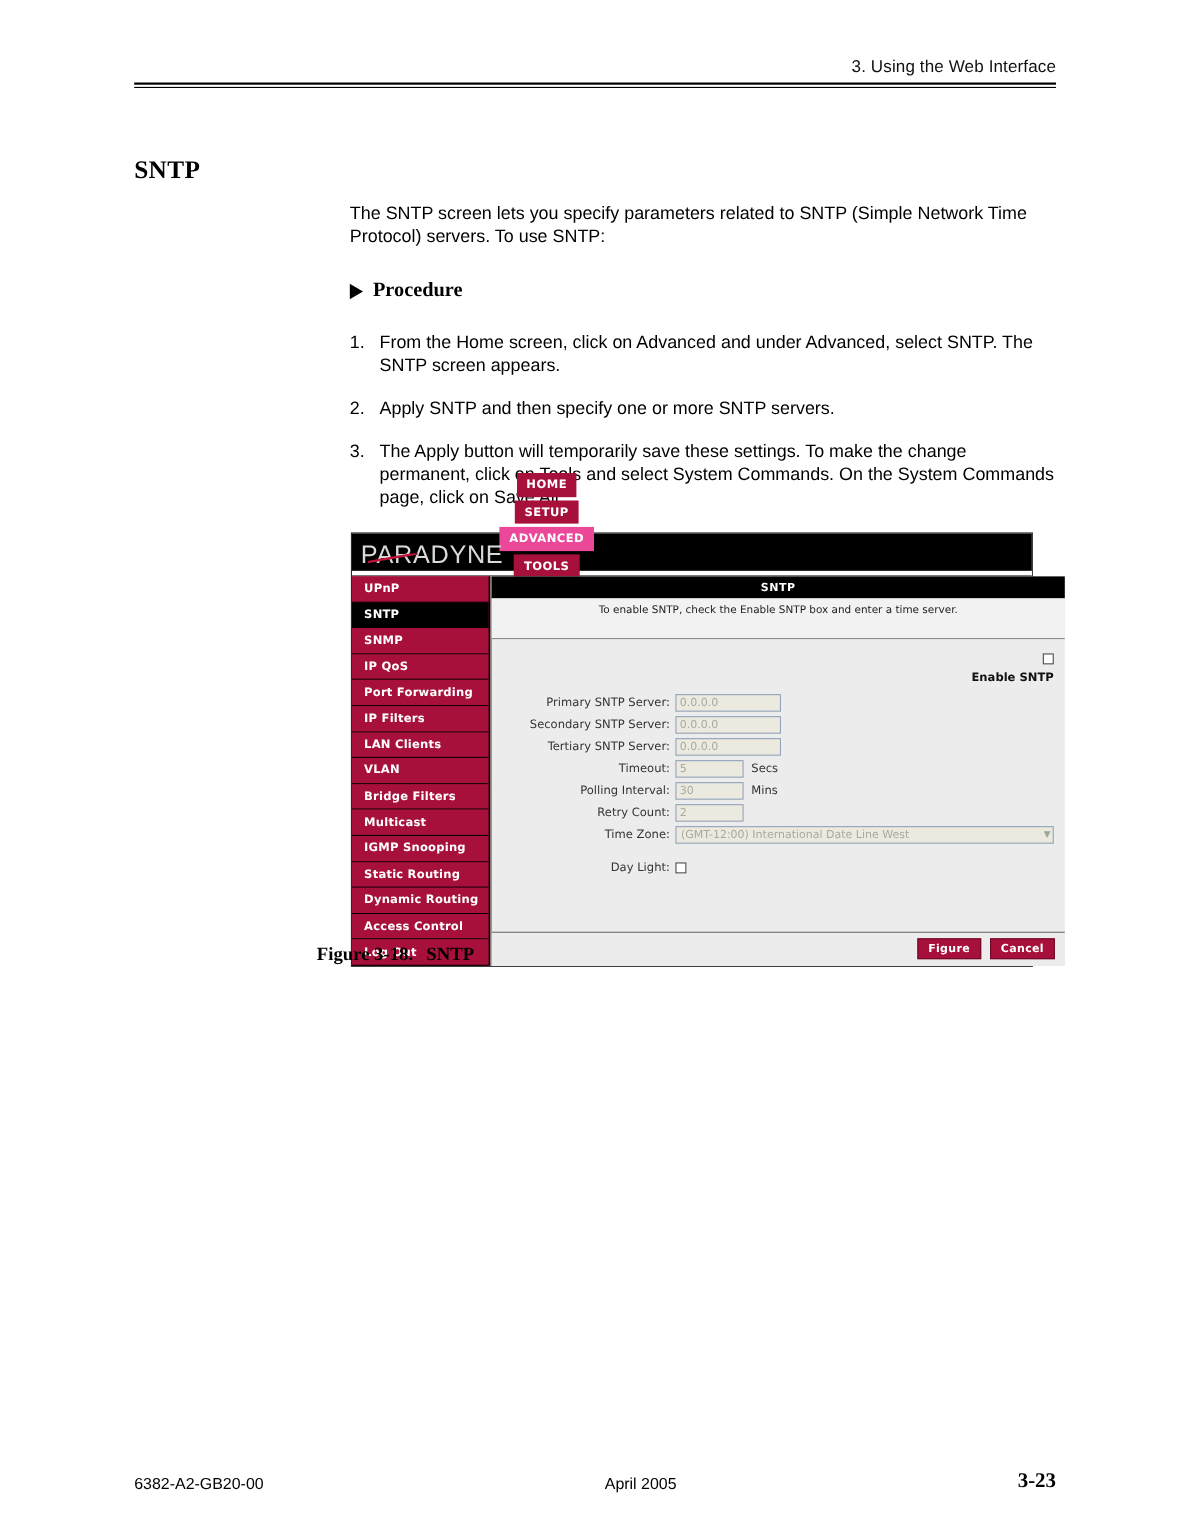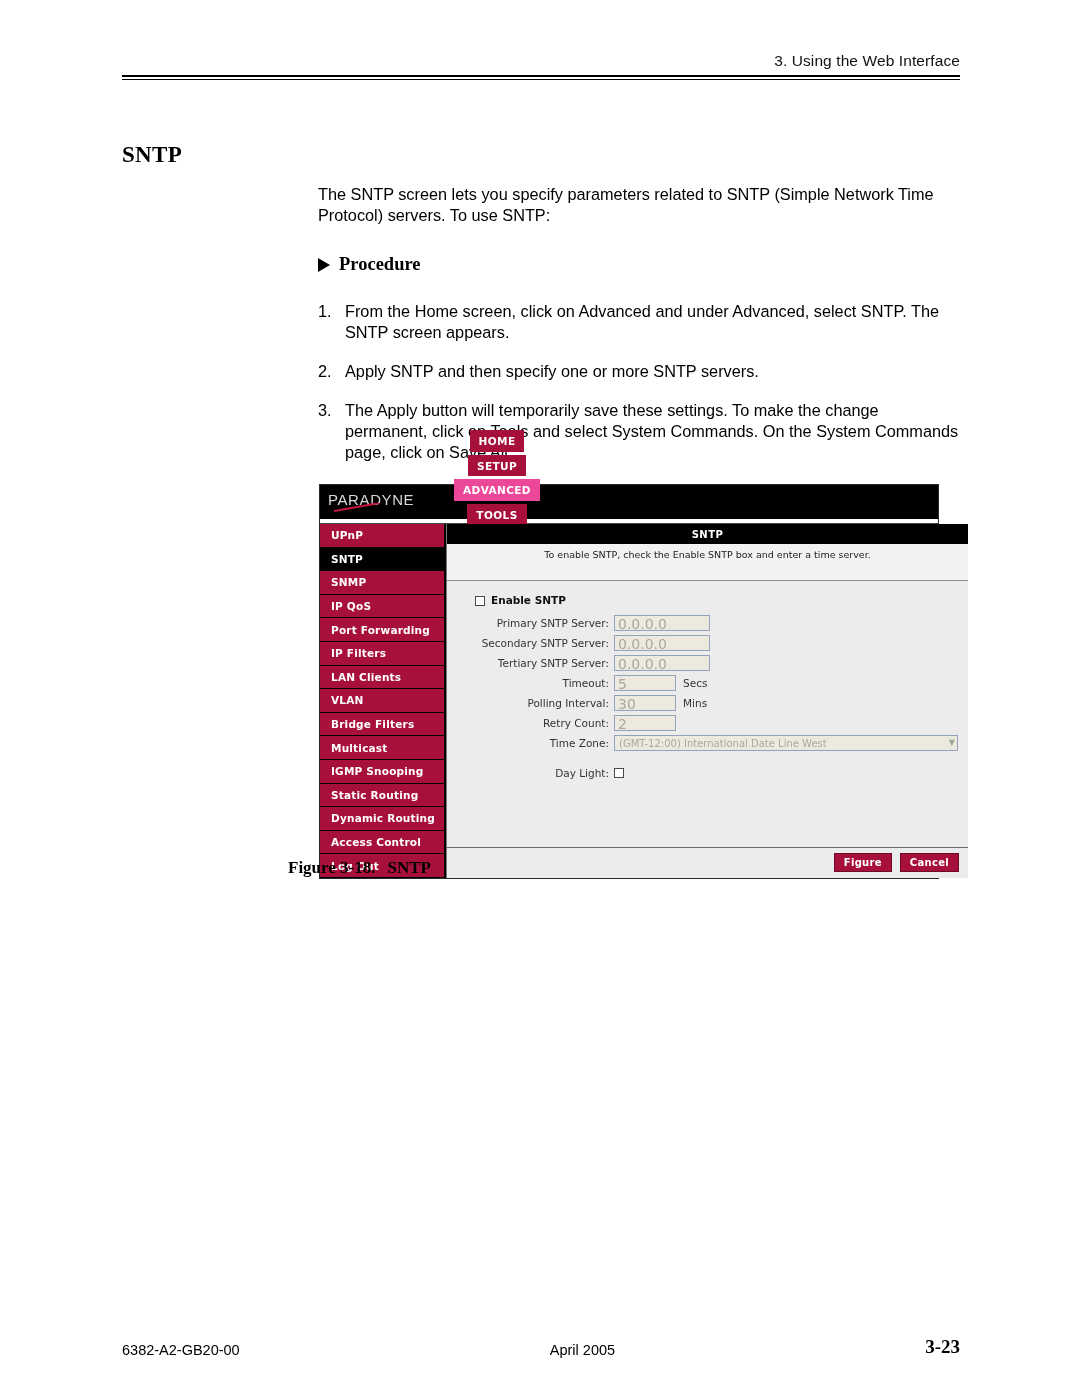--- a/index.html
+++ b/index.html
@@ -124,21 +124,21 @@
     height: 26px;
     position: relative;
     flex: 0 0 auto;
     margin-right: 10px;
   }
   .logo-text {
     position: absolute;
     left: 2px;
     top: 2px;
     font-family: "Liberation Sans", sans-serif;
-    font-size: 15px;
+    font-size: 23px;
     letter-spacing: 0.6px;
     color: #d9d9d9;
   }
   .logo-swoosh {
     position: absolute;
     left: 8px;
     top: 14px;
     width: 46px;
     height: 9px;
     overflow: hidden;
@@ -227,21 +227,22 @@
   .form-area {
     padding: 13px 10px 6px 10px;
     flex: 1 1 auto;
   }
 
   .enable-row {
     display: flex;
     align-items: flex-end;
     gap: 6px;
     margin-bottom: 9px;
-    margin-left: 18px;
+    margin-left: 0;
+    flex-direction: column;
   }
   .chk {
     width: 10px;
     height: 10px;
     background: #ffffff;
     border: 1px solid #4a4a4a;
     flex: 0 0 auto;
     box-sizing: border-box;
   }
   .enable-label {
@@ -261,21 +262,21 @@
     text-align: right;
     font-size: 10.5px;
     color: #333;
     padding-right: 5px;
     box-sizing: border-box;
   }
   .field-input {
     background: #eceade;
     border: 1px solid #93a3bb;
     color: #a9a9a0;
-    font-size: 14px;
+    font-size: 10px;
     padding: 2px 3px;
     box-sizing: border-box;
     height: 16px;
     line-height: 12px;
   }
   .w-ip { width: 96px; }
   .w-num { width: 62px; }
   .field-suffix {
     font-size: 10.5px;
     color: #333;

